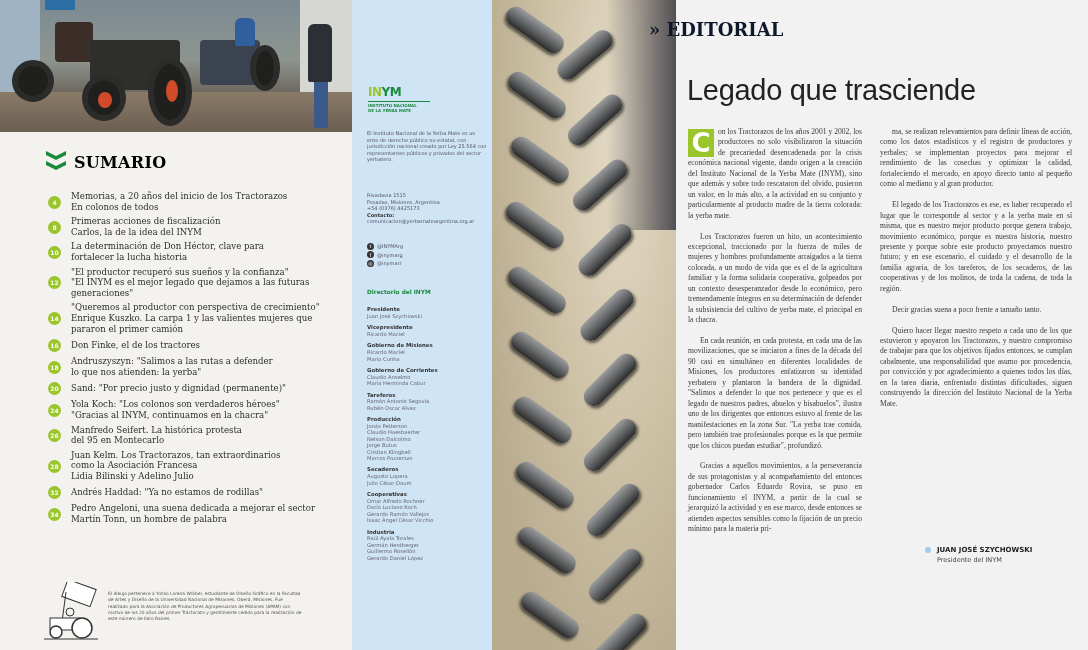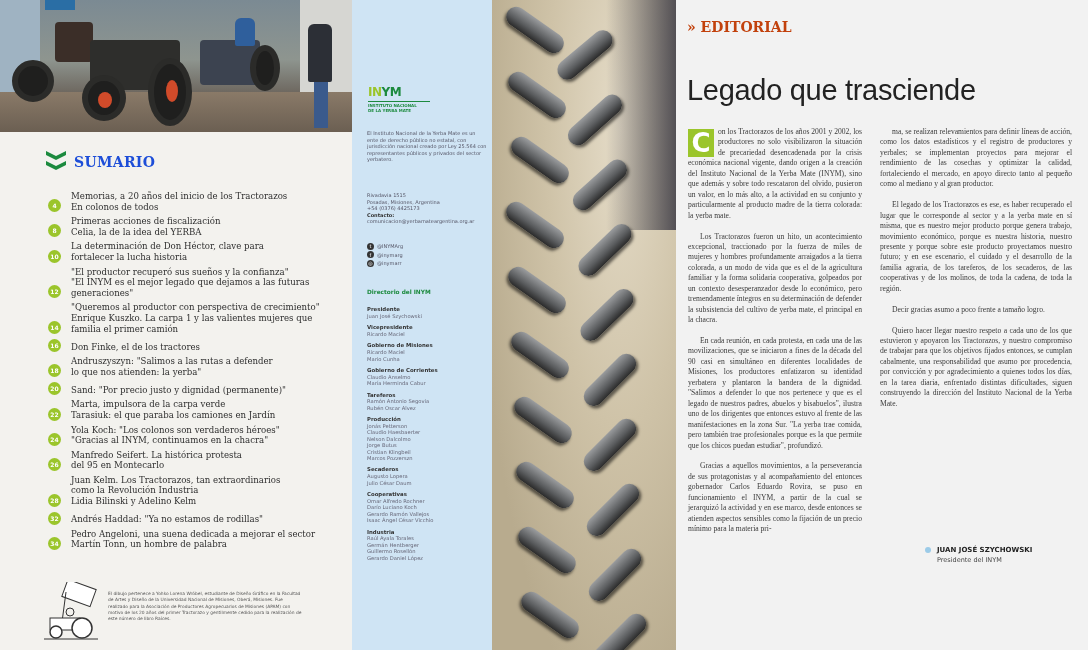--- a/index.html
+++ b/index.html
@@ -10,23 +10,23 @@
 #photo .sign{position:absolute;left:45px;top:0;width:30px;height:10px;background:#2a6ea5}
 #photo .ground{position:absolute;left:0;bottom:0;width:100%;height:40px;background:linear-gradient(180deg,#8a7a68,#6b5f52)}
 #photo .tractor{position:absolute;background:#2e2e2c;border-radius:4px}
 #photo .wheel{position:absolute;border-radius:50%;background:#1f1f1e;border:6px solid #2b2b29}
 #photo .hub{position:absolute;border-radius:50%;background:#d14b2a}
 #photo .person{position:absolute;background:#2c2f36;border-radius:6px 6px 2px 2px}
 #photo .legs{position:absolute;background:#3a5a8c}
 #sumario-head{position:absolute;left:46px;top:151px;display:flex;align-items:center;gap:8px}
 .chev{width:20px;height:22px;position:relative}
 .chev span{position:absolute;left:0;width:20px;height:9px;background:#1c8a3e;clip-path:polygon(0 0,50% 55%,100% 0,100% 45%,50% 100%,0 45%)}
-#sumario-title{font-family:"DejaVu Serif",serif;font-weight:bold;font-size:14px;color:#1d4ed8;letter-spacing:.3px}
+#sumario-title{font-family:"DejaVu Serif",serif;font-weight:bold;font-size:16px;color:#000000;letter-spacing:.3px}
 #toc{position:absolute;left:48px;top:191px;width:300px}
-.toc-item{display:flex;align-items:flex-end;margin-bottom:4px}
+.toc-item{display:flex;align-items:center;margin-bottom:4px}
 .toc-num{width:13px;height:13px;border-radius:50%;background:#9bc52b;color:#fff;font-family:"DejaVu Sans",sans-serif;font-size:6px;font-weight:bold;display:flex;align-items:center;justify-content:center;margin-top:1px;flex-shrink:0}
 .toc-text{margin-left:10px;font-size:8.6px;line-height:10.6px;color:#2f2f2f;font-family:"DejaVu Serif",serif}
 .toc-text div{white-space:nowrap}
 #drawing{position:absolute;left:44px;top:582px;width:54px;height:58px}
 #credit{position:absolute;left:108px;top:591px;width:196px;font-family:"DejaVu Sans",sans-serif;font-size:4.4px;line-height:6.3px;color:#555}
 #mid{position:absolute;left:352px;top:0;width:140px;height:650px;background:#cfe4f4}
 #logo{position:absolute;left:368px;top:84px}
 #logo-word{font-family:"DejaVu Sans",sans-serif;font-weight:bold;font-size:12px;letter-spacing:-0.5px;line-height:16px}
 #logo-word .g1{color:#9bc52b}
 #logo-word .g2{color:#1c8a3e}
@@ -37,21 +37,21 @@
 .social .ic{width:7px;height:7px;border-radius:50%;background:#333;color:#fff;font-size:5px;display:flex;align-items:center;justify-content:center}
 #dir-title{position:absolute;left:367px;top:289px;font-family:"DejaVu Sans",sans-serif;font-weight:bold;font-size:5.8px;color:#1c8a3e}
 #directory{position:absolute;left:367px;top:306px;width:120px;font-family:"DejaVu Sans",sans-serif}
 .dir-group{margin-bottom:5px}
 .dir-role{font-size:5.4px;font-weight:bold;color:#333;line-height:6.8px}
 .dir-name{font-size:5.2px;color:#667;line-height:6.4px}
 #tread{position:absolute;left:492px;top:0;width:184px;height:650px;overflow:hidden;background:radial-gradient(ellipse at 70% 20%,#e5dcc8 0%,#cfc3a8 40%,#b8ab8e 80%);}
 #tread .shade{position:absolute;right:0;top:0;width:70px;height:230px;background:linear-gradient(90deg,rgba(60,60,70,0) 0%,rgba(40,40,55,.75) 100%)}
 .lug{position:absolute;width:66px;height:20px;border-radius:10px;background:linear-gradient(180deg,#9a9c9e 0%,#5a5c5e 60%,#2a2a2a 100%);box-shadow:0 3px 3px rgba(0,0,0,.55)}
 #right{position:absolute;left:676px;top:0;width:412px;height:650px;background:#f2f2f2}
-#section-label{position:absolute;left:687px;top:19px;font-family:"DejaVu Serif",serif;font-weight:bold;font-size:14px;color:#c2410c}
+#section-label{position:absolute;left:649px;top:19px;font-family:"DejaVu Serif",serif;font-weight:bold;font-size:18px;color:#0f172a}
 #headline{position:absolute;left:687px;top:74px;font-family:"Liberation Sans",sans-serif;font-size:29px;font-weight:normal;color:#222;letter-spacing:-.3px}
 .col{position:absolute;top:127px;width:174px;font-family:"Liberation Serif",serif;font-size:7.6px;line-height:10.45px;color:#3a3a3a;text-align:justify}
 #col1{left:688px}
 #col2{left:880px;width:192px}
 .col p{text-indent:12px;margin-bottom:10.45px}
 .col p.first{text-indent:0}
 .dropcap{float:left;width:26px;height:28px;margin:2px 4px 0 0;background:#9bc52b;color:#fff;font-family:"DejaVu Sans",sans-serif;font-weight:bold;font-size:26px;line-height:28px;text-align:center}
 #sign{position:absolute;left:925px;top:546px;font-family:"DejaVu Sans",sans-serif}
 #sign-name{font-size:7px;font-weight:bold;color:#222;display:flex;align-items:center;gap:6px}
 #sign-name .dot{width:6px;height:6px;border-radius:50%;background:#9ccbe8}
@@ -93,21 +93,21 @@
         <div class="toc-num">4</div>
         <div class="toc-text">
           <div>Memorias, a 20 años del inicio de los Tractorazos</div>
           <div>En colonos de todos</div>
         </div>
       </div>
       <div class="toc-item">
         <div class="toc-num">8</div>
         <div class="toc-text">
           <div>Primeras acciones de fiscalización</div>
-          <div>Celia, la de la idea del YERBA</div>
+          <div>Carlos, la de la idea del INYM</div>
         </div>
       </div>
       <div class="toc-item">
         <div class="toc-num">10</div>
         <div class="toc-text">
           <div>La determinación de Don Héctor, clave para</div>
           <div>fortalecer la lucha historia</div>
         </div>
       </div>
       <div class="toc-item">
@@ -116,21 +116,21 @@
           <div>"El productor recuperó sus sueños y la confianza"</div>
           <div>"El INYM es el mejor legado que dejamos a las futuras</div>
           <div>generaciones"</div>
         </div>
       </div>
       <div class="toc-item">
         <div class="toc-num">14</div>
         <div class="toc-text">
           <div>"Queremos al productor con perspectiva de crecimiento"</div>
           <div>Enrique Kuszko. La carpa 1 y las valientes mujeres que</div>
-          <div>familia el primer camión</div>
+          <div>pararon el primer camión</div>
         </div>
       </div>
       <div class="toc-item">
         <div class="toc-num">16</div>
         <div class="toc-text">
           <div>Don Finke, el de los tractores</div>
         </div>
       </div>
       <div class="toc-item">
         <div class="toc-num">18</div>
@@ -139,46 +139,39 @@
           <div>lo que nos atienden: la yerba"</div>
         </div>
       </div>
       <div class="toc-item">
         <div class="toc-num">20</div>
         <div class="toc-text">
           <div>Sand: "Por precio justo y dignidad (permanente)"</div>
         </div>
       </div>
       <div class="toc-item">
-        <div class="toc-num">22</div>
-        <div class="toc-text">
-          <div>Marta, impulsora de la carpa verde</div>
-          <div>Tarasiuk: el que paraba los camiones en Jardín</div>
-        </div>
-      </div>
-      <div class="toc-item">
         <div class="toc-num">24</div>
         <div class="toc-text">
           <div>Yola Koch: "Los colonos son verdaderos héroes"</div>
           <div>"Gracias al INYM, continuamos en la chacra"</div>
         </div>
       </div>
       <div class="toc-item">
         <div class="toc-num">26</div>
         <div class="toc-text">
           <div>Manfredo Seifert. La histórica protesta</div>
           <div>del 95 en Montecarlo</div>
         </div>
       </div>
       <div class="toc-item">
         <div class="toc-num">28</div>
         <div class="toc-text">
           <div>Juan Kelm. Los Tractorazos, tan extraordinarios</div>
-          <div>como la Revolución Industria</div>
-          <div>Lidia Bilinski y Adelino Kelm</div>
+          <div>como la Asociación Francesa</div>
+          <div>Lidia Bilinski y Adelino Julio</div>
         </div>
       </div>
       <div class="toc-item">
         <div class="toc-num">32</div>
         <div class="toc-text">
           <div>Andrés Haddad: "Ya no estamos de rodillas"</div>
         </div>
       </div>
       <div class="toc-item">
         <div class="toc-num">34</div>
@@ -314,21 +307,21 @@
 <h1 id="headline">Legado que trasciende</h1>
 <div class="col" id="col1">
     <p class="first"><span class="dropcap">C</span><span>on los Tractorazos de los años 2001 y 2002, los productores no solo visibilizaron la situación de precariedad desencadenada por la crisis económica nacional vigente, dando origen a la creación del Instituto Nacional de la Yerba Mate (INYM), sino que además y sobre todo rescataron del olvido, pusieron un valor, en lo más alto, a la actividad en su conjunto y particularmente al producto madre de la tierra colorada: la yerba mate.</span></p>
     <p><span>Los Tractorazos fueron un hito, un acontecimiento excepcional, traccionado por la fuerza de miles de mujeres y hombres profundamente arraigados a la tierra colorada, a un modo de vida que es el de la agricultura familiar y la forma solidaria cooperativa, golpeados por un contexto desesperanzador desde lo económico, pero tremendamente íntegros en su determinación de defender la subsistencia del cultivo de yerba mate, el principal en la chacra.</span></p>
     <p><span>En cada reunión, en cada protesta, en cada una de las movilizaciones, que se iniciaron a fines de la década del 90 casi en simultáneo en diferentes localidades de Misiones, los productores enfatizaron su identidad yerbatera y plantaron la bandera de la dignidad. "Salimos a defender lo que nos pertenece y que es el legado de nuestros padres, abuelos y bisabuelos", ilustra uno de los dirigentes que entonces estuvo al frente de las manifestaciones en la zona Sur. "La yerba trae comida, pero también trae profesionales porque es la que permite que los chicos puedan estudiar", profundizó.</span></p>
     <p><span>Gracias a aquellos movimientos, a la perseverancia de sus protagonistas y al acompañamiento del entonces gobernador Carlos Eduardo Rovira, se puso en funcionamiento el INYM, a partir de la cual se jerarquizó la actividad y en ese marco, desde entonces se atienden aspectos sensibles como la fijación de un precio mínimo para la materia pri-</span></p>
   </div>
 <div class="col" id="col2">
     <p><span>ma, se realizan relevamientos para definir líneas de acción, como los datos estadísticos y el registro de productores y yerbales; se implementan proyectos para mejorar el rendimiento de las cosechas y optimizar la calidad, fortaleciendo el mercado, en apoyo directo tanto al pequeño como al mediano y al gran productor.</span></p>
     <p><span>El legado de los Tractorazos es ese, es haber recuperado el lugar que le corresponde al sector y a la yerba mate en sí misma, que es nuestro mejor producto porque genera trabajo, movimiento económico, porque es nuestra historia, nuestro presente y porque sobre este producto proyectamos nuestro futuro; y en ese escenario, el cuidado y el desarrollo de la familia agraria, de los tareferos, de los secaderos, de las cooperativas y de los molinos, de toda la cadena, de toda la región.</span></p>
-    <p><span>Decir gracias asumo a poco frente a tamaño logro.</span></p>
+    <p><span>Decir gracias suena a poco frente a tamaño tanto.</span></p>
     <p><span>Quiero hacer llegar nuestro respeto a cada uno de los que estuvieron y apoyaron los Tractorazos, y nuestro compromiso de trabajar para que los objetivos fijados entonces, se cumplan cabalmente, una responsabilidad que asumo por procedencia, por convicción y por agradecimiento a quienes todos los días, en la tarea diaria, enfrentado distintas dificultades, siguen construyendo la dirección del Instituto Nacional de la Yerba Mate.</span></p>
   </div>
 <div id="sign">
   <div id="sign-name">
       <span class="dot"></span>
       <span>JUAN JOSÉ SZYCHOWSKI</span>
     </div>
   <div id="sign-role">Presidente del INYM</div>
 </div>
 

